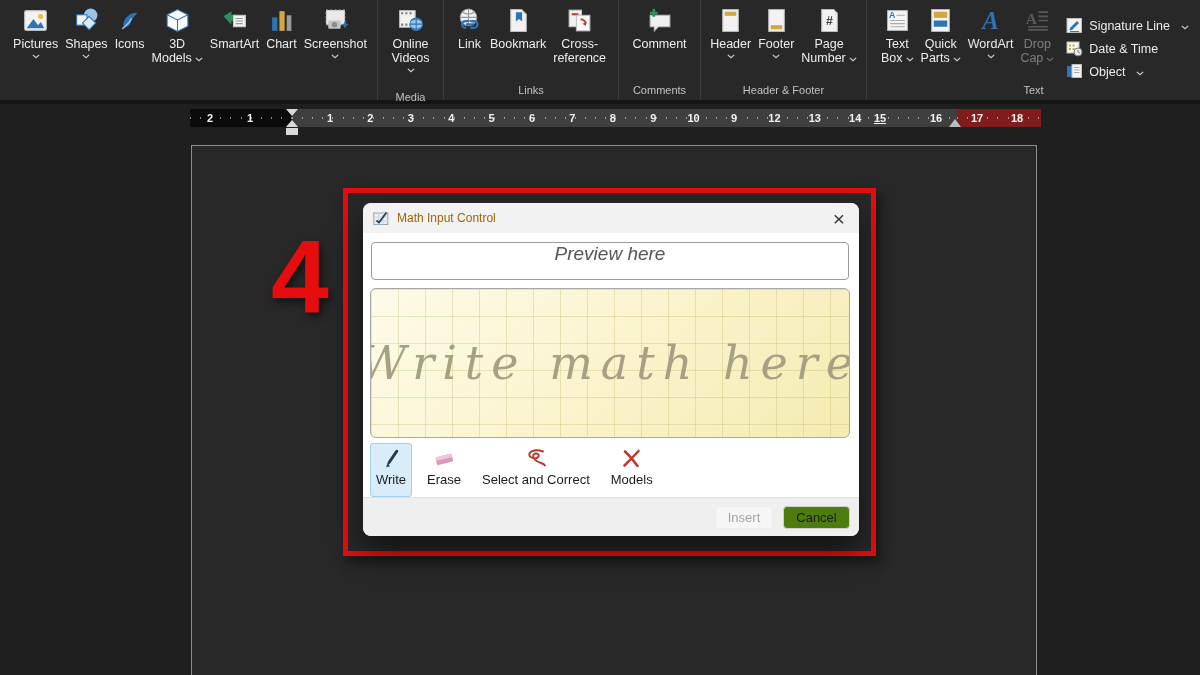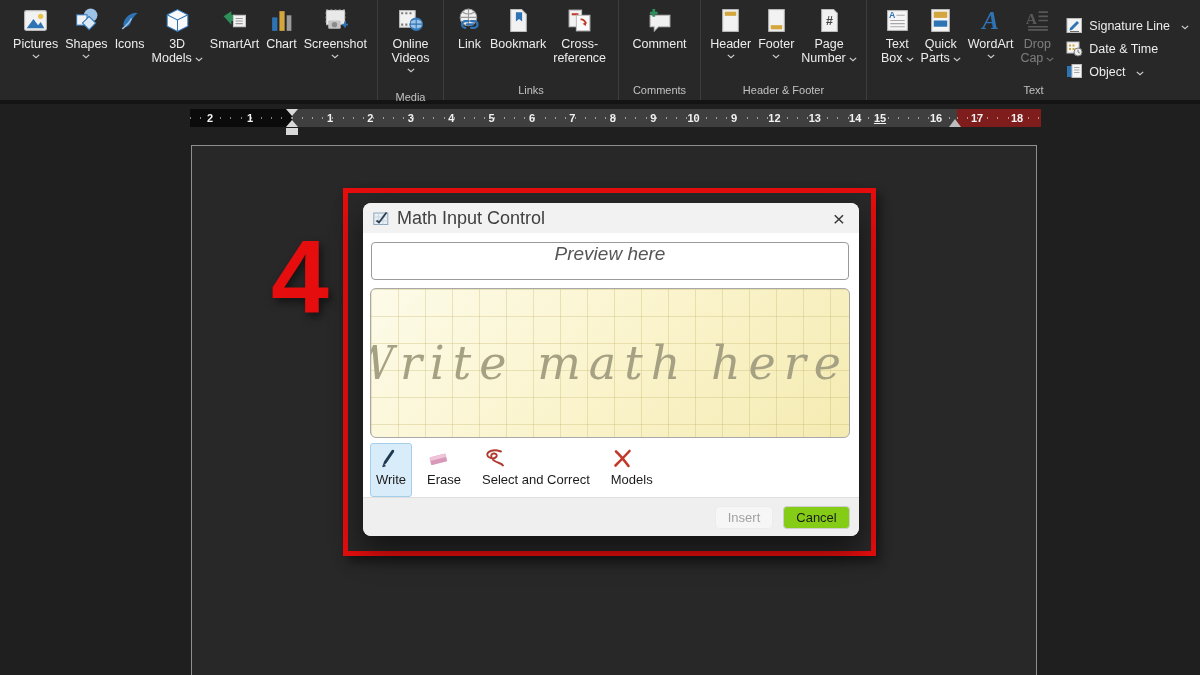--- a/index.html
+++ b/index.html
@@ -44,44 +44,44 @@
            box-sizing:border-box;box-shadow:4px 6px 10px rgba(0,0,0,.45);z-index:5;}
   #step-num{position:absolute;left:271px;top:225px;font-size:104px;line-height:1;font-weight:800;
             color:#e50d0d;z-index:6;text-shadow:3px 4px 8px rgba(0,0,0,.55);}
 
   
   #dialog{position:absolute;left:363px;top:203px;width:496px;height:333px;background:#ffffff;border-radius:8px;
           box-shadow:0 14px 30px rgba(0,0,0,.55);z-index:10;font-size:13px;color:#1b1b1b;overflow:hidden;}
   #dlg-titlebar{position:absolute;left:0;top:0;right:0;height:30px;background:#f2f2f2;display:flex;align-items:center;padding-left:10px;border-radius:8px 8px 0 0;}
   #dlg-title-icon{width:17px;height:15px;margin-right:7px;}
   #dlg-title-icon svg{width:100%;height:100%;display:block;}
-  #dlg-title{font-size:18px;color:#404040;}
+  #dlg-title{font-size:12px;color:#a16207;}
   #dlg-close{position:absolute;right:7px;top:3px;width:26px;height:24px;display:flex;align-items:center;justify-content:center;
              font-size:21px;color:#3a3a3a;line-height:1;border-radius:4px;cursor:default;}
   #preview-box{position:absolute;left:8px;top:39px;width:478px;height:38px;border:1px solid #9a9a9a;border-radius:4px;
                box-sizing:border-box;display:flex;align-items:flex-start;justify-content:center;}
   #preview-text{font-style:italic;font-size:19px;color:#565656;}
   #write-pad{position:absolute;left:7px;top:85px;width:480px;height:150px;border:1px solid #a8a8a8;border-radius:6px;box-sizing:border-box;
       background-image:
         repeating-linear-gradient(to right, rgba(190,174,96,.30) 0 1px, transparent 1px 27px),
         repeating-linear-gradient(to bottom, rgba(190,174,96,.30) 0 1px, transparent 1px 27px),
         linear-gradient(135deg,#fdfbe9 0%,#faf3ca 55%,#f4ebb2 100%);
-      display:flex;align-items:center;justify-content:flex-end;overflow:hidden;}
+      display:flex;align-items:center;justify-content:center;overflow:hidden;}
   #write-text{font-family:"DejaVu Serif",serif;font-style:italic;font-size:46px;color:#a6a183;letter-spacing:8px;white-space:nowrap;}
   #tools{position:absolute;left:7px;top:240px;height:54px;display:flex;align-items:stretch;gap:9px;}
-  .tool{display:flex;flex-direction:column;align-items:flex-start;justify-content:flex-start;padding:3px 5px 2px;border:1px solid transparent;border-radius:3px;}
+  .tool{display:flex;flex-direction:column;align-items:center;justify-content:flex-start;padding:3px 5px 2px;border:1px solid transparent;border-radius:3px;}
   .tool .ticon{width:23px;height:23px;margin-bottom:2px;}
   .tool .ticon svg{width:100%;height:100%;display:block;}
   .tool .tlabel{font-size:13px;color:#1b1b1b;white-space:nowrap;}
   .tool.active{background:#d9ecf9;border-color:#a4cfeb;}
   #dlg-footer{position:absolute;left:0;right:0;bottom:0;height:39px;background:#efefef;border-top:1px solid #e0e0e0;
               display:flex;align-items:center;justify-content:flex-end;gap:10px;padding-right:9px;border-radius:0 0 8px 8px;box-sizing:border-box;}
   .dbtn{height:23px;display:flex;align-items:center;justify-content:center;border-radius:4px;font-size:13px;box-sizing:border-box;}
   #btn-insert{width:58px;background:#f6f6f6;border:1px solid #ececec;color:#a2a2a2;}
-  #btn-cancel{width:67px;background:#84cc16;border:1px solid #cfcfcf;color:#1b1b1b;}
+  #btn-cancel{width:67px;background:#4d7c0f;border:1px solid #cfcfcf;color:#1b1b1b;}
 </style>
 </head>
 <body>
 
 <div id="stage">
 
   <div id="ribbon">
       <div class="rgroup" style="left: 3px; width: 375px;">
         <div class="items">
           <div class="ritem">

